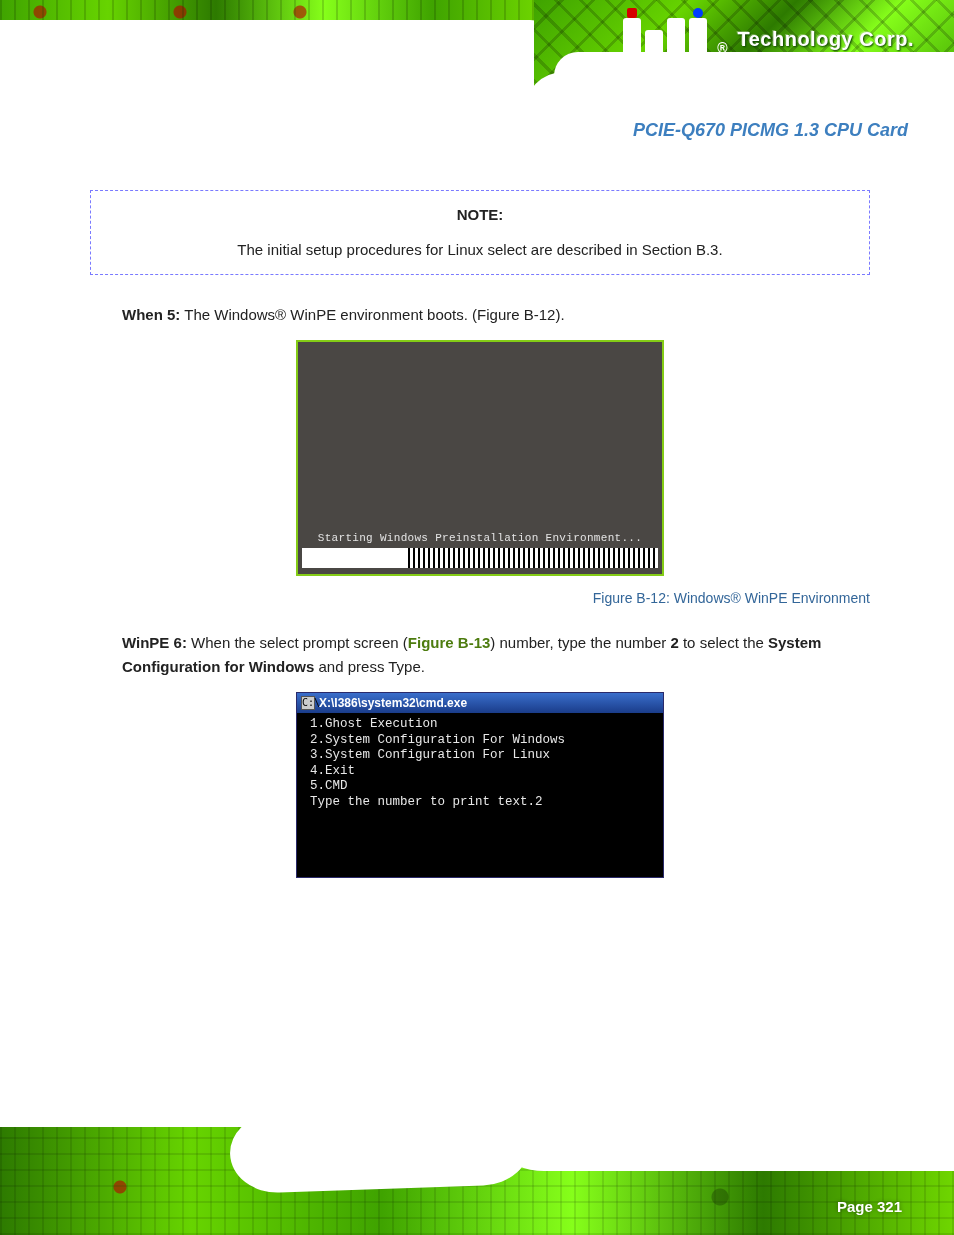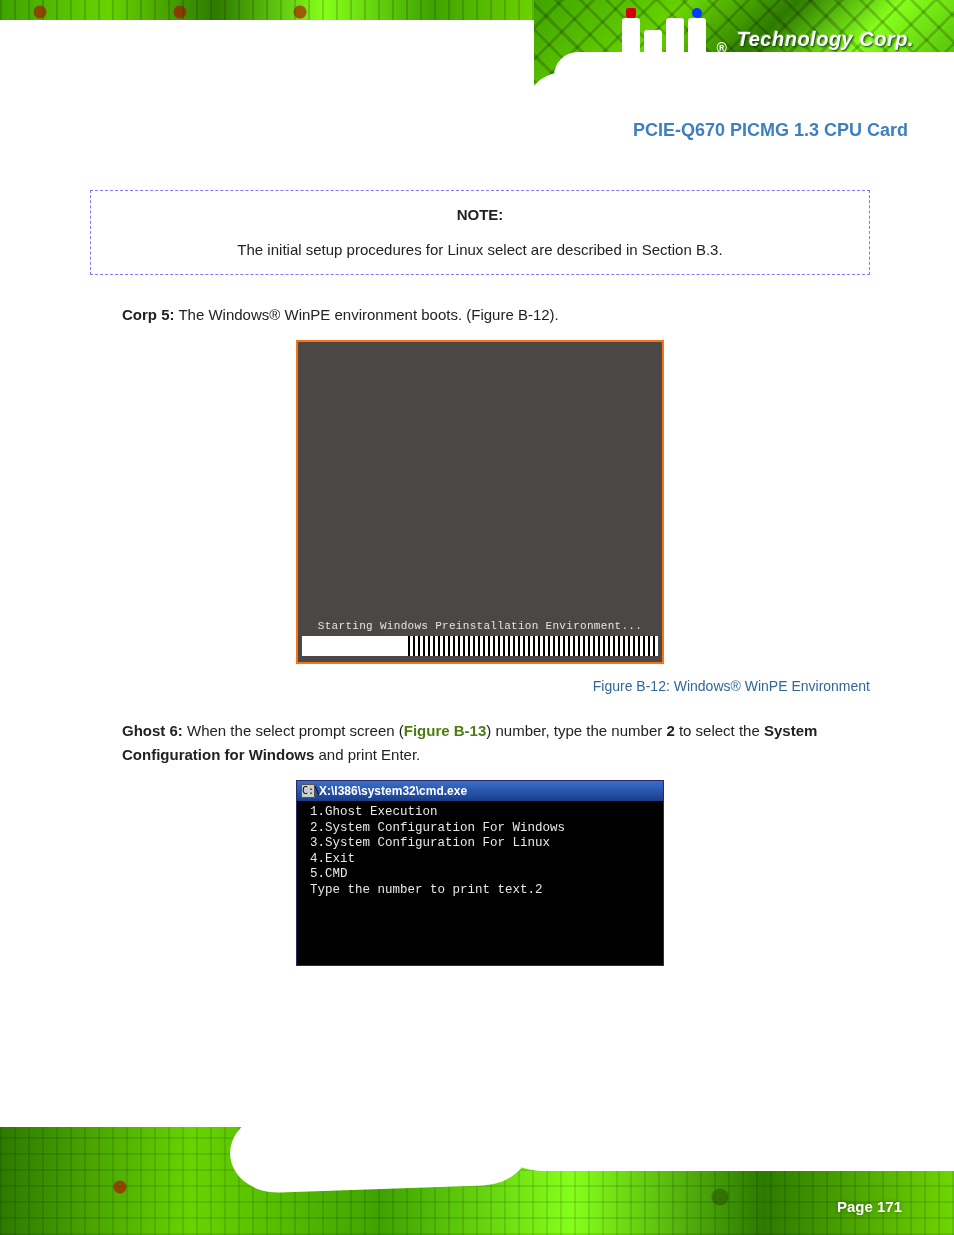--- a/index.html
+++ b/index.html
@@ -21,36 +21,36 @@
   .top-curve-white-r { position:absolute; top:72px; right:0; width:430px; height:40px; background:#fff; border-top-left-radius:40px; }
   .top-curve-gap { position:absolute; top:52px; right:0; width:400px; height:24px; background:#fff; border-top-left-radius:24px; }
 
   .logo-area { position:absolute; top:18px; right:40px; display:flex; align-items:center; gap:10px; }
   .logo-glyphs { display:flex; gap:4px; align-items:flex-end; }
   .gl { width:18px; height:42px; background:#fff; border-radius:3px; position:relative; }
   .gl.dot-red::before { content:""; position:absolute; top:-10px; left:4px; width:10px; height:10px; background:#d60000; border-radius:2px; }
   .gl.dot-blue::before { content:""; position:absolute; top:-10px; left:4px; width:10px; height:10px; background:#003cff; border-radius:50%; }
   .gl.short { height:30px; }
   .reg { color:#fff; font-weight:bold; font-size:14px; align-self:flex-end; margin-bottom:4px; }
-  .brand-text { color:#fff; font-weight:900; font-size:20px; letter-spacing:0.5px; text-shadow:1px 1px 2px #0a4000, -1px -1px 0 rgba(255,255,255,0.3); font-style:italic; }
+  .brand-text { color:#fff; font-weight:900; font-size:20px; letter-spacing:0.5px; text-shadow:1px 1px 2px #0a4000, -1px -1px 0 rgba(255,255,255,0.3); }
 
   
-  .product-title { position:absolute; top:120px; right:46px; color:#3d7fbf; font-weight:bold; font-size:18px; }
+  .product-title { position:absolute; top:120px; right:46px; color:#3d7fbf; font-weight:bold; font-size:18px; font-style:italic; }
 
   
   .body-col { position:absolute; left:90px; top:190px; width:780px; color:#222; font-size:15px; line-height:1.55; }
   .note-block { border:1.5px dashed #7a7aff; padding:12px 16px; margin-bottom:28px;text-align:center; }
   .note-block .note-label { font-weight:bold; margin-bottom:12px; }
   .step-list { margin:10px 0 14px 32px; }
   .step-list .step { margin-bottom:10px; }
   .step-num { font-weight:bold; }
   .caption { text-align:right; font-weight:normal; color:#336699; font-size:14px; margin:12px 0 22px; }
 
   
-  .fig1 { display:block; margin:6px auto 0; width:368px; height:324px; position:relative; border:2px solid #f97316; background:#4a4744; }
+  .fig1 { display:block; margin:6px auto 0; width:368px; height:236px; position:relative; border:2px solid #84cc16; background:#4a4744; }
   .fig1 .loadtext { position:absolute; bottom:30px; width:100%; text-align:center; color:#e4e4e4; font:normal 11px/1 "Courier New", monospace; letter-spacing:0.3px; }
   .fig1 .progress-outer { position:absolute; bottom:6px; left:4px; right:4px; height:20px; background:#fff; }
   .fig1 .progress-ticks { position:absolute; bottom:6px; left:110px; right:4px; height:20px; background:repeating-linear-gradient(90deg,#000 0 2px,#fff 2px 5px); }
 
   
   .fig2 { display:block; margin:6px auto 0; width:368px; height:186px; position:relative; border:1px solid #2a2a6a; background:#000; font-family:"Courier New", monospace; }
   .fig2 .titlebar { height:20px; background:linear-gradient(#3a6ecb,#1a3c8a); color:#fff; font:bold 12px/20px Tahoma, sans-serif; padding-left:4px; display:flex; align-items:center; gap:4px; }
   .fig2 .titlebar .cicon { width:14px; height:14px; background:#ccc; border:1px solid #555; font:10px/12px monospace; color:#000; text-align:center; }
   .fig2 .term { padding:4px 13px; color:#e8e8e8; font-size:12.5px; line-height:1.25; white-space:pre; }
 
@@ -93,36 +93,36 @@
 
 <div class="body-col">
 
   <div class="note-block">
     <div class="note-label">NOTE:</div>
     <div>The initial setup procedures for Linux select are described in Section B.3.</div>
   </div>
 
   <div class="step-list">
     <div class="step">
-      <span class="step-num">Corp 5:</span>
+      <span class="step-num">When 5:</span>
       <span>The Windows® WinPE environment boots. (Figure B-12).</span>
     </div>
   </div>
 
   <div class="fig1">
     <div class="loadtext">Starting Windows Preinstallation Environment...</div>
     <div class="progress-outer"></div>
     <div class="progress-ticks"></div>
   </div>
   <div class="caption">Figure B-12: Windows® WinPE Environment</div>
 
   <div class="step-list">
     <div class="step">
-      <span class="step-num">Ghost 6:</span>
-      <span>When the select prompt screen (</span><span style="font-weight:bold;color:#4d7c0f">Figure B-13</span><span>) number, type the number </span><span style="font-weight:bold">2</span><span> to select the </span><span style="font-weight:bold">System Configuration for Windows</span><span> and print Enter.</span>
+      <span class="step-num">WinPE 6:</span>
+      <span>When the select prompt screen (</span><span style="font-weight:bold;color:#4d7c0f">Figure B-13</span><span>) number, type the number </span><span style="font-weight:bold">2</span><span> to select the </span><span style="font-weight:bold">System Configuration for Windows</span><span> and press Type.</span>
     </div>
   </div>
 
   <div class="fig2">
     <div class="titlebar">
       <span class="cicon">C:\</span>
       <span>X:\I386\system32\cmd.exe</span>
     </div>
     <div class="term">1.Ghost Execution
 2.System Configuration For Windows
@@ -131,14 +131,14 @@
 5.CMD
 Type the number to print text.2</div>
   </div>
 
 </div>
 
 <div class="bottom-band">
   <div class="pcb-bottom"></div>
   <div class="bottom-white-swoop"></div>
   <div class="bottom-white-swoop2"></div>
-  <div class="page-num">Page 171</div>
+  <div class="page-num">Page 321</div>
 </div>
 
 </body></html>

